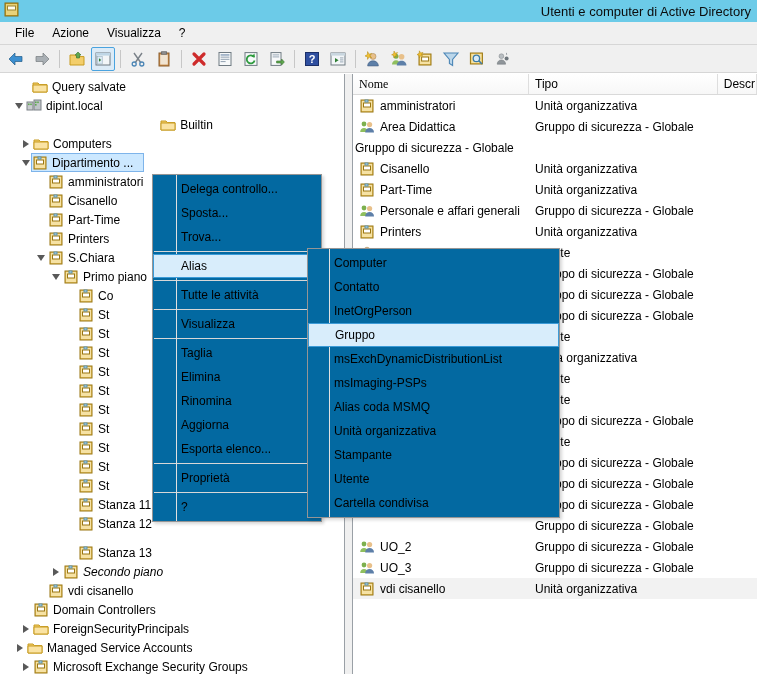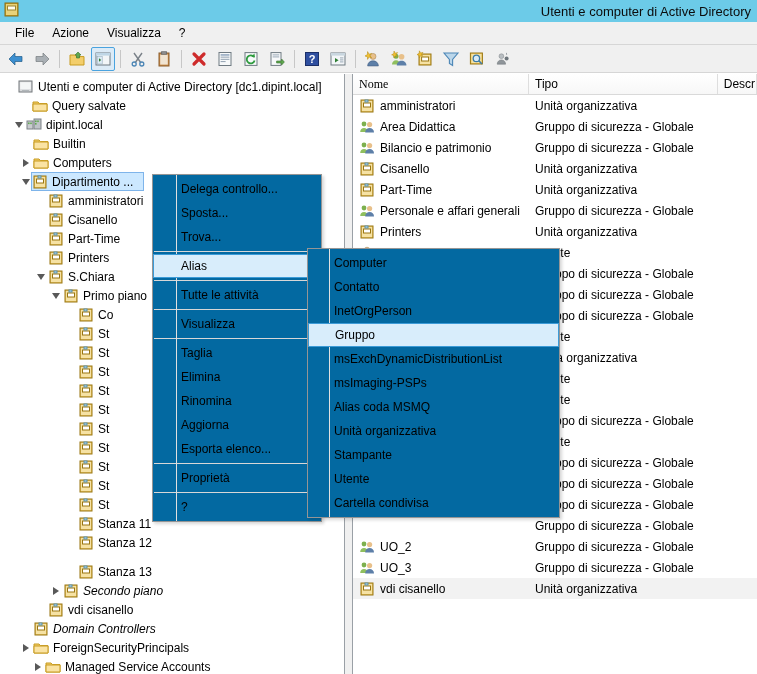--- a/index.html
+++ b/index.html
@@ -304,33 +304,20 @@
           <circle cx="7.4" cy="6.2" r="2.4" fill="#B9BEC2" stroke="#7d8287" stroke-width="0.5"></circle>
           <path d="M3.2 14.2c0-2.6 1.9-4.3 4.2-4.3s4.2 1.7 4.2 4.3z" fill="#8F959A" stroke="#6a7075" stroke-width="0.5"></path>
           <circle cx="12.6" cy="8.6" r="2" fill="#6E767C"></circle>
           <path d="M12.6 2.4 L13.2 4.6 L12 4.6 Z" fill="#6E767C"></path>
         </svg>
       </div>
     </div>
 
   <div class="tree-panel">
     <div class="tree" id="tree">
-        <div class="trow" style="padding-left: 4px;">
-          <span class="twig"></span>
-          <span style="display: inline-flex; align-items: center;">
-            <span class="ticon">
-              <svg width="16" height="16" viewBox="0 0 16 16">
-                <rect x="1" y="2" width="13" height="11" fill="#D8DADC" stroke="#72777b"></rect>
-                <rect x="2.2" y="3.2" width="10.6" height="7" fill="#F4F6F7"></rect>
-                <rect x="4" y="11.2" width="7" height="1.4" fill="#A9AEB2"></rect>
-              </svg>
-            </span>
-            <span class="tlabel">Utenti e computer di Active Directory [dc1.dipint.local]</span>
-          </span>
-        </div>
         <div class="trow" style="padding-left: 18px;">
           <span class="twig"></span>
           <span style="display: inline-flex; align-items: center;">
             <span class="ticon">
               <svg width="16" height="16" viewBox="0 0 16 16">
                 <path d="M1 4h5l1.4 1.6H15V13H1z" fill="#F3CE6B" stroke="#C79B21"></path>
                 <path d="M1 6h14v7H1z" fill="#FAE3A3" stroke="#C79B21"></path>
               </svg>
             </span>
             <span class="tlabel">Query salvate</span>
@@ -348,21 +335,21 @@
                 <rect x="2" y="5.5" width="1.6" height="1.6" fill="#5FA84F"></rect>
                 <rect x="4.2" y="5.5" width="1.6" height="1.6" fill="#5FA84F"></rect>
                 <rect x="9" y="3.5" width="1.6" height="1.6" fill="#5FA84F"></rect>
                 <rect x="11.2" y="3.5" width="1.6" height="1.6" fill="#5FA84F"></rect>
                 <rect x="9" y="6" width="1.6" height="1.6" fill="#5FA84F"></rect>
               </svg>
             </span>
             <span class="tlabel">dipint.local</span>
           </span>
         </div>
-        <div class="trow" style="padding-left: 19px;">
+        <div class="trow" style="padding-left: 19px; justify-content: center;">
           <span class="twig"></span>
           <span style="display: inline-flex; align-items: center;">
             <span class="ticon">
               <svg width="16" height="16" viewBox="0 0 16 16">
                 <path d="M1 4h5l1.4 1.6H15V13H1z" fill="#F3CE6B" stroke="#C79B21"></path>
                 <path d="M1 6h14v7H1z" fill="#FAE3A3" stroke="#C79B21"></path>
               </svg>
             </span>
             <span class="tlabel">Builtin</span>
           </span>
@@ -704,21 +691,21 @@
               <svg width="16" height="16" viewBox="0 0 16 16">
                 <rect x="2" y="2" width="12" height="12" fill="#E8C567" stroke="#9a7712"></rect>
                 <rect x="3" y="3" width="10" height="10" fill="#F6E2A4"></rect>
                 <rect x="4.5" y="5" width="7" height="4" fill="#FFFFFF" stroke="#9a7712"></rect>
                 <rect x="6" y="2" width="3" height="2" fill="#BFE2F5" stroke="#5a8fa8"></rect>
               </svg>
             </span>
             <span class="tlabel">vdi cisanello</span>
           </span>
         </div>
-        <div class="trow" style="padding-left: 19px; font-style: italic;">
+        <div class="trow" style="padding-left: 19px;">
           <span class="twig"></span>
           <span style="display: inline-flex; align-items: center;">
             <span class="ticon">
               <svg width="16" height="16" viewBox="0 0 16 16">
                 <rect x="2" y="2" width="12" height="12" fill="#E8C567" stroke="#9a7712"></rect>
                 <rect x="3" y="3" width="10" height="10" fill="#F6E2A4"></rect>
                 <rect x="4.5" y="5" width="7" height="4" fill="#FFFFFF" stroke="#9a7712"></rect>
                 <rect x="6" y="2" width="3" height="2" fill="#BFE2F5" stroke="#5a8fa8"></rect>
               </svg>
             </span>
@@ -732,21 +719,21 @@
           <span style="display: inline-flex; align-items: center;">
             <span class="ticon">
               <svg width="16" height="16" viewBox="0 0 16 16">
                 <path d="M1 4h5l1.4 1.6H15V13H1z" fill="#F3CE6B" stroke="#C79B21"></path>
                 <path d="M1 6h14v7H1z" fill="#FAE3A3" stroke="#C79B21"></path>
               </svg>
             </span>
             <span class="tlabel">ForeignSecurityPrincipals</span>
           </span>
         </div>
-        <div class="trow" style="padding-left: 31px;">
+        <div class="trow" style="padding-left: 13px;">
           <span class="twig">
             <span class="arrow-c"></span>
           </span>
           <span style="display: inline-flex; align-items: center;">
             <span class="ticon">
               <svg width="16" height="16" viewBox="0 0 16 16">
                 <path d="M1 4h5l1.4 1.6H15V13H1z" fill="#F3CE6B" stroke="#C79B21"></path>
                 <path d="M1 6h14v7H1z" fill="#FAE3A3" stroke="#C79B21"></path>
               </svg>
             </span>
@@ -803,216 +790,205 @@
                 <path d="M1.2 13c0-2.4 1.7-4 3.8-4s3.8 1.6 3.8 4z" fill="#8FBF5E"></path>
                 <circle cx="10.6" cy="5.6" r="2.6" fill="#E8C08A"></circle>
                 <path d="M6.2 13.4c0-2.6 2-4.3 4.4-4.3s4.4 1.7 4.4 4.3z" fill="#5D7FA8"></path>
               </svg>
             </span>
             <span>Area Didattica</span>
           </div>
           <div class="c-type">Gruppo di sicurezza - Globale</div>
         </div>
         <div class="lrow">
+          <div class="c-type">Gruppo di sicurezza - Globale</div>
+        </div>
+        <div class="lrow">
+          <div class="c-name">
+            <span class="licon">
+              <svg width="16" height="16" viewBox="0 0 16 16">
+                <rect x="2" y="2" width="12" height="12" fill="#E8C567" stroke="#9a7712"></rect>
+                <rect x="3" y="3" width="10" height="10" fill="#F6E2A4"></rect>
+                <rect x="4.5" y="5" width="7" height="4" fill="#FFFFFF" stroke="#9a7712"></rect>
+                <rect x="6" y="2" width="3" height="2" fill="#BFE2F5" stroke="#5a8fa8"></rect>
+              </svg>
+            </span>
+            <span>Cisanello</span>
+          </div>
+          <div class="c-type">Unità organizzativa</div>
+        </div>
+        <div class="lrow">
+          <div class="c-name">
+            <span class="licon">
+              <svg width="16" height="16" viewBox="0 0 16 16">
+                <rect x="2" y="2" width="12" height="12" fill="#E8C567" stroke="#9a7712"></rect>
+                <rect x="3" y="3" width="10" height="10" fill="#F6E2A4"></rect>
+                <rect x="4.5" y="5" width="7" height="4" fill="#FFFFFF" stroke="#9a7712"></rect>
+                <rect x="6" y="2" width="3" height="2" fill="#BFE2F5" stroke="#5a8fa8"></rect>
+              </svg>
+            </span>
+            <span>Part-Time</span>
+          </div>
+          <div class="c-type">Unità organizzativa</div>
+        </div>
+        <div class="lrow">
           <div class="c-name">
             <span class="licon">
               <svg width="16" height="16" viewBox="0 0 16 16">
                 <circle cx="5" cy="5" r="2.4" fill="#7DB04E"></circle>
                 <path d="M1.2 13c0-2.4 1.7-4 3.8-4s3.8 1.6 3.8 4z" fill="#8FBF5E"></path>
                 <circle cx="10.6" cy="5.6" r="2.6" fill="#E8C08A"></circle>
                 <path d="M6.2 13.4c0-2.6 2-4.3 4.4-4.3s4.4 1.7 4.4 4.3z" fill="#5D7FA8"></path>
               </svg>
             </span>
-            <span>Bilancio e patrimonio</span>
+            <span>Personale e affari generali</span>
           </div>
           <div class="c-type">Gruppo di sicurezza - Globale</div>
         </div>
         <div class="lrow">
           <div class="c-name">
             <span class="licon">
               <svg width="16" height="16" viewBox="0 0 16 16">
                 <rect x="2" y="2" width="12" height="12" fill="#E8C567" stroke="#9a7712"></rect>
                 <rect x="3" y="3" width="10" height="10" fill="#F6E2A4"></rect>
                 <rect x="4.5" y="5" width="7" height="4" fill="#FFFFFF" stroke="#9a7712"></rect>
                 <rect x="6" y="2" width="3" height="2" fill="#BFE2F5" stroke="#5a8fa8"></rect>
               </svg>
             </span>
-            <span>Cisanello</span>
+            <span>Printers</span>
           </div>
           <div class="c-type">Unità organizzativa</div>
         </div>
         <div class="lrow">
           <div class="c-name">
             <span class="licon">
               <svg width="16" height="16" viewBox="0 0 16 16">
-                <rect x="2" y="2" width="12" height="12" fill="#E8C567" stroke="#9a7712"></rect>
-                <rect x="3" y="3" width="10" height="10" fill="#F6E2A4"></rect>
-                <rect x="4.5" y="5" width="7" height="4" fill="#FFFFFF" stroke="#9a7712"></rect>
-                <rect x="6" y="2" width="3" height="2" fill="#BFE2F5" stroke="#5a8fa8"></rect>
-              </svg>
-            </span>
-            <span>Part-Time</span>
+                <circle cx="8" cy="5" r="2.8" fill="#E8C08A" stroke="#a07c4a" stroke-width="0.5"></circle>
+                <path d="M2.6 14c0-3 2.4-5 5.4-5s5.4 2 5.4 5z" fill="#5D7FA8" stroke="#3c567a" stroke-width="0.5"></path>
+              </svg>
+            </span>
+            <span>protocollo</span>
+          </div>
+          <div class="c-type">Utente</div>
+        </div>
+        <div class="lrow">
+          <div class="c-name">
+            <span class="licon"></span>
+            <span></span>
+          </div>
+          <div class="c-type">Gruppo di sicurezza - Globale</div>
+        </div>
+        <div class="lrow">
+          <div class="c-name">
+            <span class="licon"></span>
+            <span></span>
+          </div>
+          <div class="c-type">Gruppo di sicurezza - Globale</div>
+        </div>
+        <div class="lrow">
+          <div class="c-name">
+            <span class="licon"></span>
+            <span></span>
+          </div>
+          <div class="c-type">Gruppo di sicurezza - Globale</div>
+        </div>
+        <div class="lrow">
+          <div class="c-name">
+            <span class="licon"></span>
+            <span></span>
+          </div>
+          <div class="c-type">Utente</div>
+        </div>
+        <div class="lrow">
+          <div class="c-name">
+            <span class="licon"></span>
+            <span></span>
           </div>
           <div class="c-type">Unità organizzativa</div>
+        </div>
+        <div class="lrow">
+          <div class="c-name">
+            <span class="licon"></span>
+            <span></span>
+          </div>
+          <div class="c-type">Utente</div>
+        </div>
+        <div class="lrow">
+          <div class="c-name">
+            <span class="licon"></span>
+            <span></span>
+          </div>
+          <div class="c-type">Utente</div>
+        </div>
+        <div class="lrow">
+          <div class="c-name">
+            <span class="licon"></span>
+            <span></span>
+          </div>
+          <div class="c-type">Gruppo di sicurezza - Globale</div>
+        </div>
+        <div class="lrow">
+          <div class="c-name">
+            <span class="licon"></span>
+            <span></span>
+          </div>
+          <div class="c-type">Utente</div>
+        </div>
+        <div class="lrow">
+          <div class="c-name">
+            <span class="licon"></span>
+            <span></span>
+          </div>
+          <div class="c-type">Gruppo di sicurezza - Globale</div>
+        </div>
+        <div class="lrow">
+          <div class="c-name">
+            <span class="licon"></span>
+            <span></span>
+          </div>
+          <div class="c-type">Gruppo di sicurezza - Globale</div>
+        </div>
+        <div class="lrow">
+          <div class="c-name">
+            <span class="licon"></span>
+            <span></span>
+          </div>
+          <div class="c-type">Gruppo di sicurezza - Globale</div>
+        </div>
+        <div class="lrow">
+          <div class="c-name">
+            <span class="licon"></span>
+            <span></span>
+          </div>
+          <div class="c-type">Gruppo di sicurezza - Globale</div>
         </div>
         <div class="lrow">
           <div class="c-name">
             <span class="licon">
               <svg width="16" height="16" viewBox="0 0 16 16">
                 <circle cx="5" cy="5" r="2.4" fill="#7DB04E"></circle>
                 <path d="M1.2 13c0-2.4 1.7-4 3.8-4s3.8 1.6 3.8 4z" fill="#8FBF5E"></path>
                 <circle cx="10.6" cy="5.6" r="2.6" fill="#E8C08A"></circle>
                 <path d="M6.2 13.4c0-2.6 2-4.3 4.4-4.3s4.4 1.7 4.4 4.3z" fill="#5D7FA8"></path>
               </svg>
             </span>
-            <span>Personale e affari generali</span>
-          </div>
-          <div class="c-type">Gruppo di sicurezza - Globale</div>
-        </div>
-        <div class="lrow">
-          <div class="c-name">
-            <span class="licon">
-              <svg width="16" height="16" viewBox="0 0 16 16">
-                <rect x="2" y="2" width="12" height="12" fill="#E8C567" stroke="#9a7712"></rect>
-                <rect x="3" y="3" width="10" height="10" fill="#F6E2A4"></rect>
-                <rect x="4.5" y="5" width="7" height="4" fill="#FFFFFF" stroke="#9a7712"></rect>
-                <rect x="6" y="2" width="3" height="2" fill="#BFE2F5" stroke="#5a8fa8"></rect>
-              </svg>
-            </span>
-            <span>Printers</span>
-          </div>
-          <div class="c-type">Unità organizzativa</div>
-        </div>
-        <div class="lrow">
-          <div class="c-name">
-            <span class="licon">
-              <svg width="16" height="16" viewBox="0 0 16 16">
-                <circle cx="8" cy="5" r="2.8" fill="#E8C08A" stroke="#a07c4a" stroke-width="0.5"></circle>
-                <path d="M2.6 14c0-3 2.4-5 5.4-5s5.4 2 5.4 5z" fill="#5D7FA8" stroke="#3c567a" stroke-width="0.5"></path>
-              </svg>
-            </span>
-            <span>protocollo</span>
-          </div>
-          <div class="c-type">Utente</div>
-        </div>
-        <div class="lrow">
-          <div class="c-name">
-            <span class="licon"></span>
-            <span></span>
-          </div>
-          <div class="c-type">Gruppo di sicurezza - Globale</div>
-        </div>
-        <div class="lrow">
-          <div class="c-name">
-            <span class="licon"></span>
-            <span></span>
-          </div>
-          <div class="c-type">Gruppo di sicurezza - Globale</div>
-        </div>
-        <div class="lrow">
-          <div class="c-name">
-            <span class="licon"></span>
-            <span></span>
-          </div>
-          <div class="c-type">Gruppo di sicurezza - Globale</div>
-        </div>
-        <div class="lrow">
-          <div class="c-name">
-            <span class="licon"></span>
-            <span></span>
-          </div>
-          <div class="c-type">Utente</div>
-        </div>
-        <div class="lrow">
-          <div class="c-name">
-            <span class="licon"></span>
-            <span></span>
-          </div>
-          <div class="c-type">Unità organizzativa</div>
-        </div>
-        <div class="lrow">
-          <div class="c-name">
-            <span class="licon"></span>
-            <span></span>
-          </div>
-          <div class="c-type">Utente</div>
-        </div>
-        <div class="lrow">
-          <div class="c-name">
-            <span class="licon"></span>
-            <span></span>
-          </div>
-          <div class="c-type">Utente</div>
-        </div>
-        <div class="lrow">
-          <div class="c-name">
-            <span class="licon"></span>
-            <span></span>
-          </div>
-          <div class="c-type">Gruppo di sicurezza - Globale</div>
-        </div>
-        <div class="lrow">
-          <div class="c-name">
-            <span class="licon"></span>
-            <span></span>
-          </div>
-          <div class="c-type">Utente</div>
-        </div>
-        <div class="lrow">
-          <div class="c-name">
-            <span class="licon"></span>
-            <span></span>
-          </div>
-          <div class="c-type">Gruppo di sicurezza - Globale</div>
-        </div>
-        <div class="lrow">
-          <div class="c-name">
-            <span class="licon"></span>
-            <span></span>
-          </div>
-          <div class="c-type">Gruppo di sicurezza - Globale</div>
-        </div>
-        <div class="lrow">
-          <div class="c-name">
-            <span class="licon"></span>
-            <span></span>
-          </div>
-          <div class="c-type">Gruppo di sicurezza - Globale</div>
-        </div>
-        <div class="lrow">
-          <div class="c-name">
-            <span class="licon"></span>
-            <span></span>
+            <span>UO_2</span>
           </div>
           <div class="c-type">Gruppo di sicurezza - Globale</div>
         </div>
         <div class="lrow">
           <div class="c-name">
             <span class="licon">
               <svg width="16" height="16" viewBox="0 0 16 16">
                 <circle cx="5" cy="5" r="2.4" fill="#7DB04E"></circle>
                 <path d="M1.2 13c0-2.4 1.7-4 3.8-4s3.8 1.6 3.8 4z" fill="#8FBF5E"></path>
                 <circle cx="10.6" cy="5.6" r="2.6" fill="#E8C08A"></circle>
                 <path d="M6.2 13.4c0-2.6 2-4.3 4.4-4.3s4.4 1.7 4.4 4.3z" fill="#5D7FA8"></path>
               </svg>
             </span>
-            <span>UO_2</span>
-          </div>
-          <div class="c-type">Gruppo di sicurezza - Globale</div>
-        </div>
-        <div class="lrow">
-          <div class="c-name">
-            <span class="licon">
-              <svg width="16" height="16" viewBox="0 0 16 16">
-                <circle cx="5" cy="5" r="2.4" fill="#7DB04E"></circle>
-                <path d="M1.2 13c0-2.4 1.7-4 3.8-4s3.8 1.6 3.8 4z" fill="#8FBF5E"></path>
-                <circle cx="10.6" cy="5.6" r="2.6" fill="#E8C08A"></circle>
-                <path d="M6.2 13.4c0-2.6 2-4.3 4.4-4.3s4.4 1.7 4.4 4.3z" fill="#5D7FA8"></path>
-              </svg>
-            </span>
             <span>UO_3</span>
           </div>
           <div class="c-type">Gruppo di sicurezza - Globale</div>
         </div>
         <div class="lrow hot">
           <div class="c-name">
             <span class="licon">
               <svg width="16" height="16" viewBox="0 0 16 16">
                 <rect x="2" y="2" width="12" height="12" fill="#E8C567" stroke="#9a7712"></rect>
                 <rect x="3" y="3" width="10" height="10" fill="#F6E2A4"></rect>

